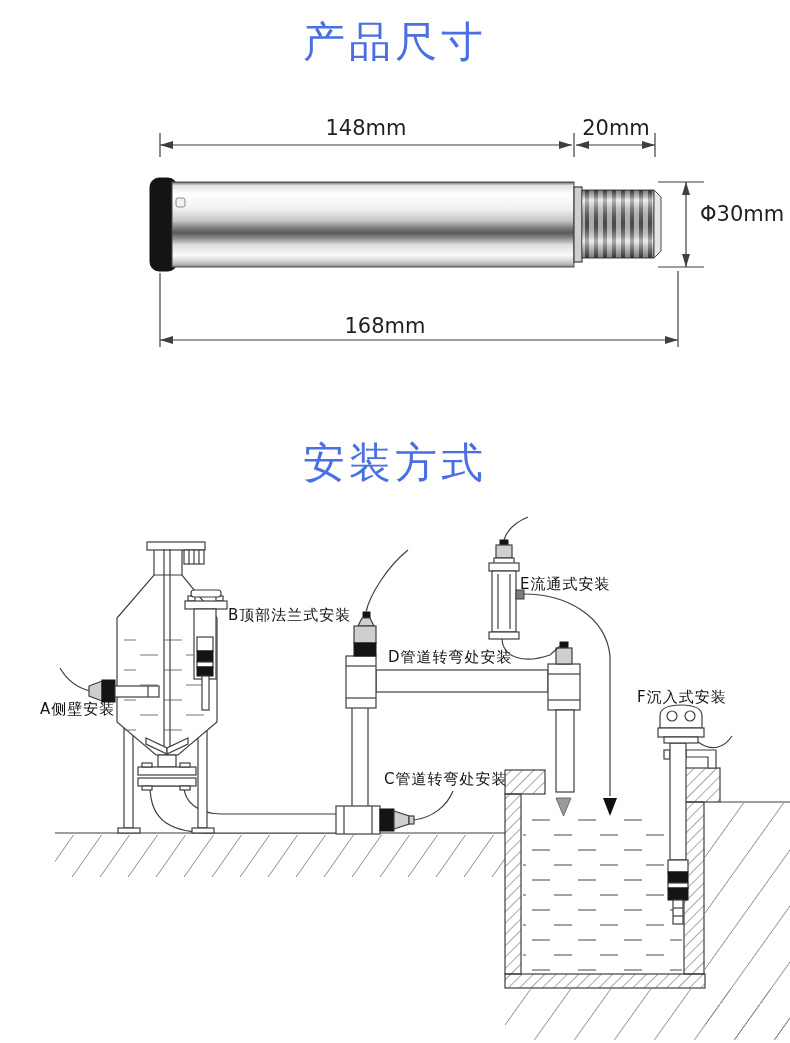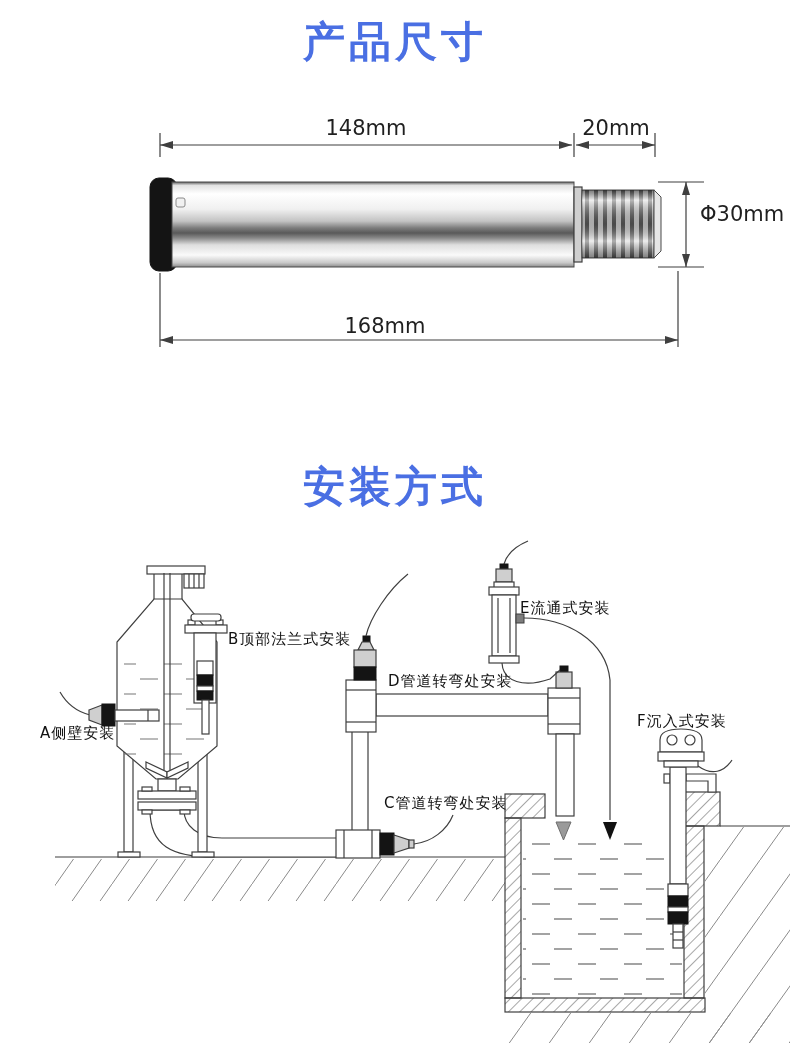--- a/index.html
+++ b/index.html
@@ -1,25 +1,25 @@
 <!DOCTYPE html>
 <html><head>
 <meta charset="utf-8">
 <style>
   html,body{margin:0;padding:0;background:#fff;}
   .page{
     position:relative;width:790px;height:1043px;background:#ffffff;
     font-family:"DejaVu Sans","Liberation Sans",sans-serif;overflow:hidden;
   }
   .section-title{
-    margin:0;text-align:center;font-weight:bold;
+    margin:0;text-align:center;font-weight:normal;
     font-size:42px;line-height:56px;height:56px;color:#4a6fe3;letter-spacing:4px;
   }
   #title-dimensions{margin-top:14px;}
-  #title-installation{margin-top:94px;}
+  #title-installation{margin-top:70px;}
   svg{display:block;}
   #dimension-drawing{margin-top:25px;}
   #installation-diagram{margin-top:9px;}
   .dim-text{font-size:21px;fill:#1f1f1f;}
   .lbl{font-size:15px;fill:#111;letter-spacing:1px;}
   .ln{stroke:#3f3f3f;stroke-width:1.2;fill:none;}
   .part{stroke:#3f3f3f;stroke-width:1.2;fill:#ffffff;}
   .dark{fill:#141414;stroke:#141414;}
   .silver{fill:#cfcfcf;stroke:#3f3f3f;stroke-width:1.2;}
 </style>

